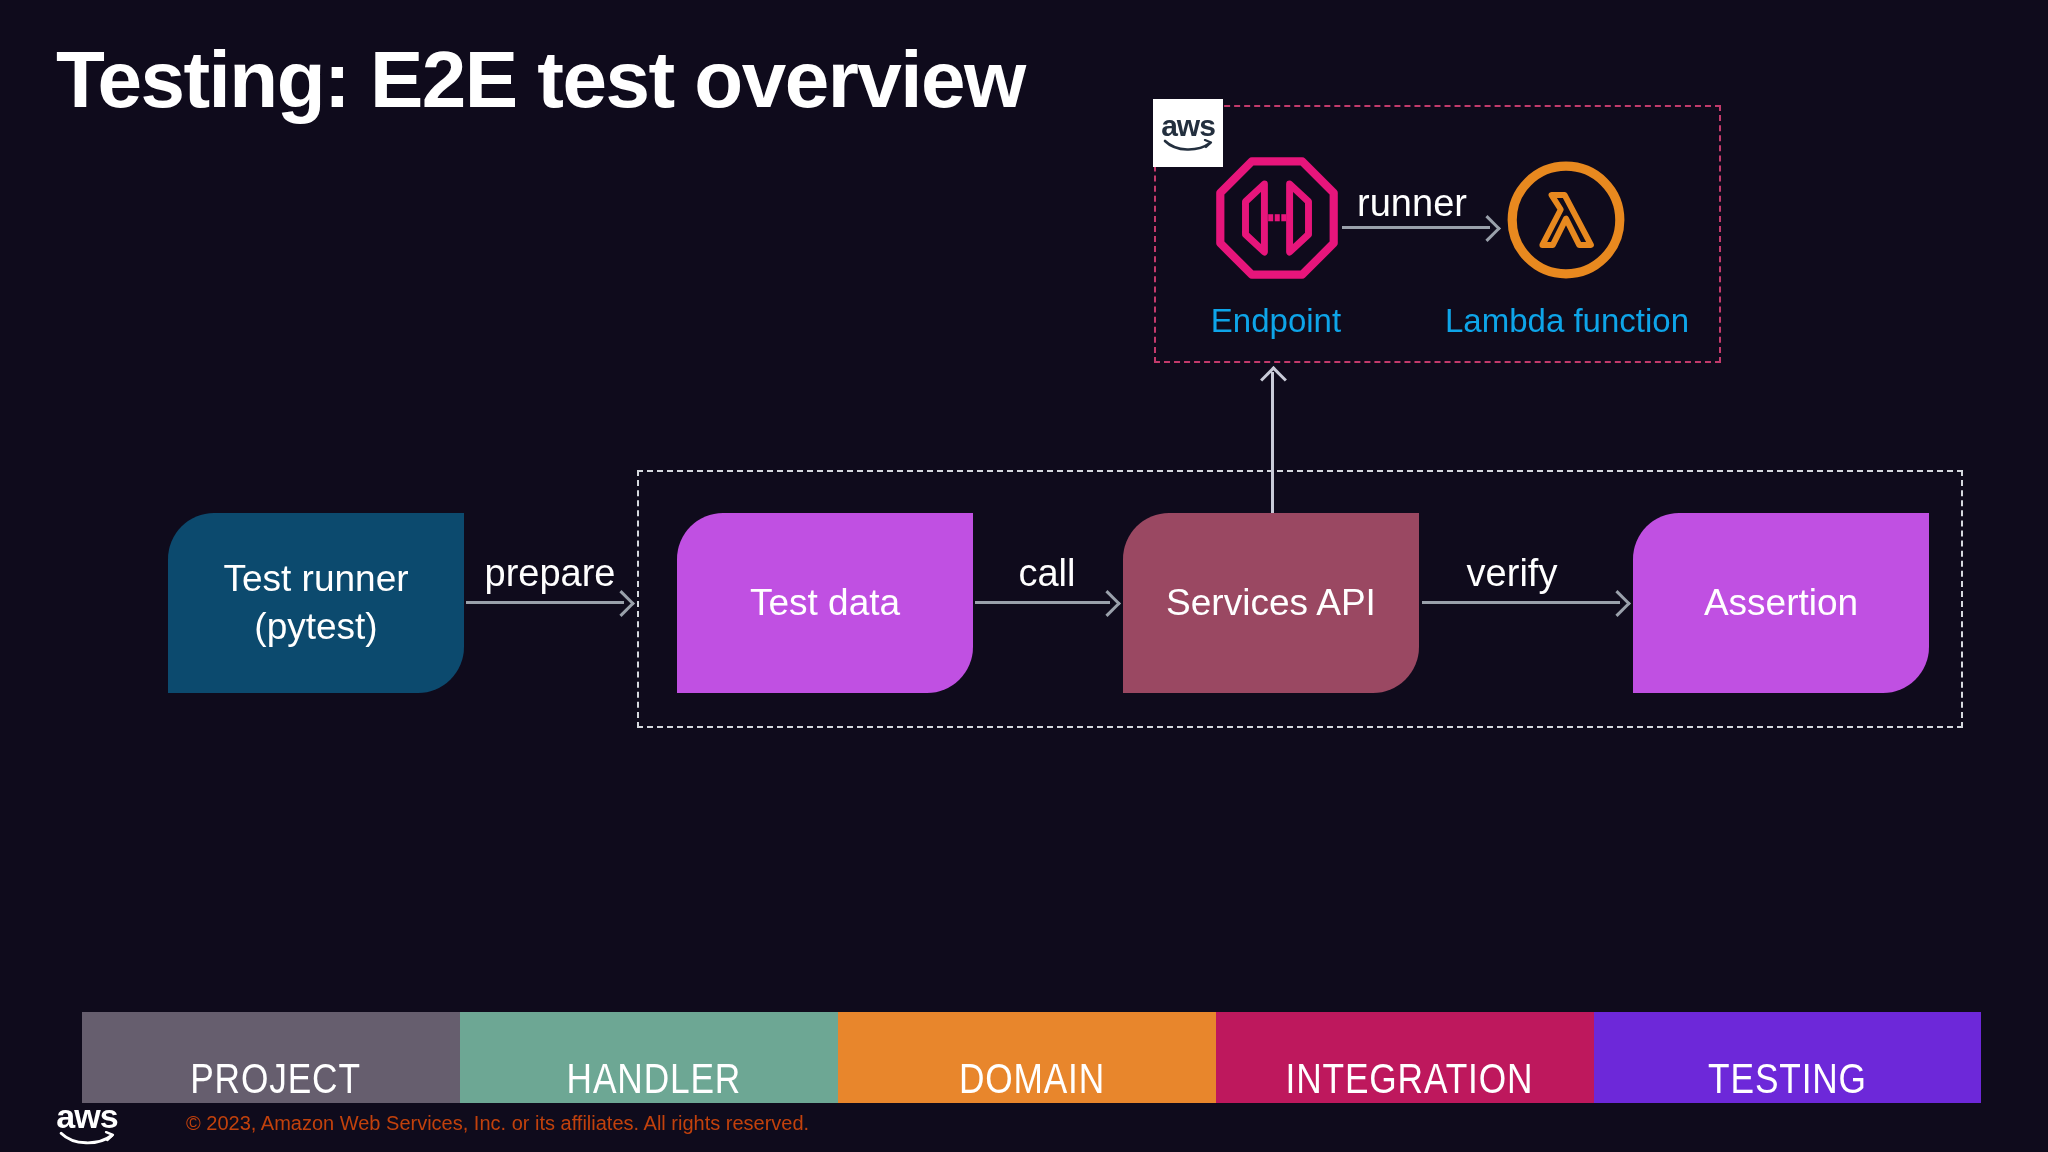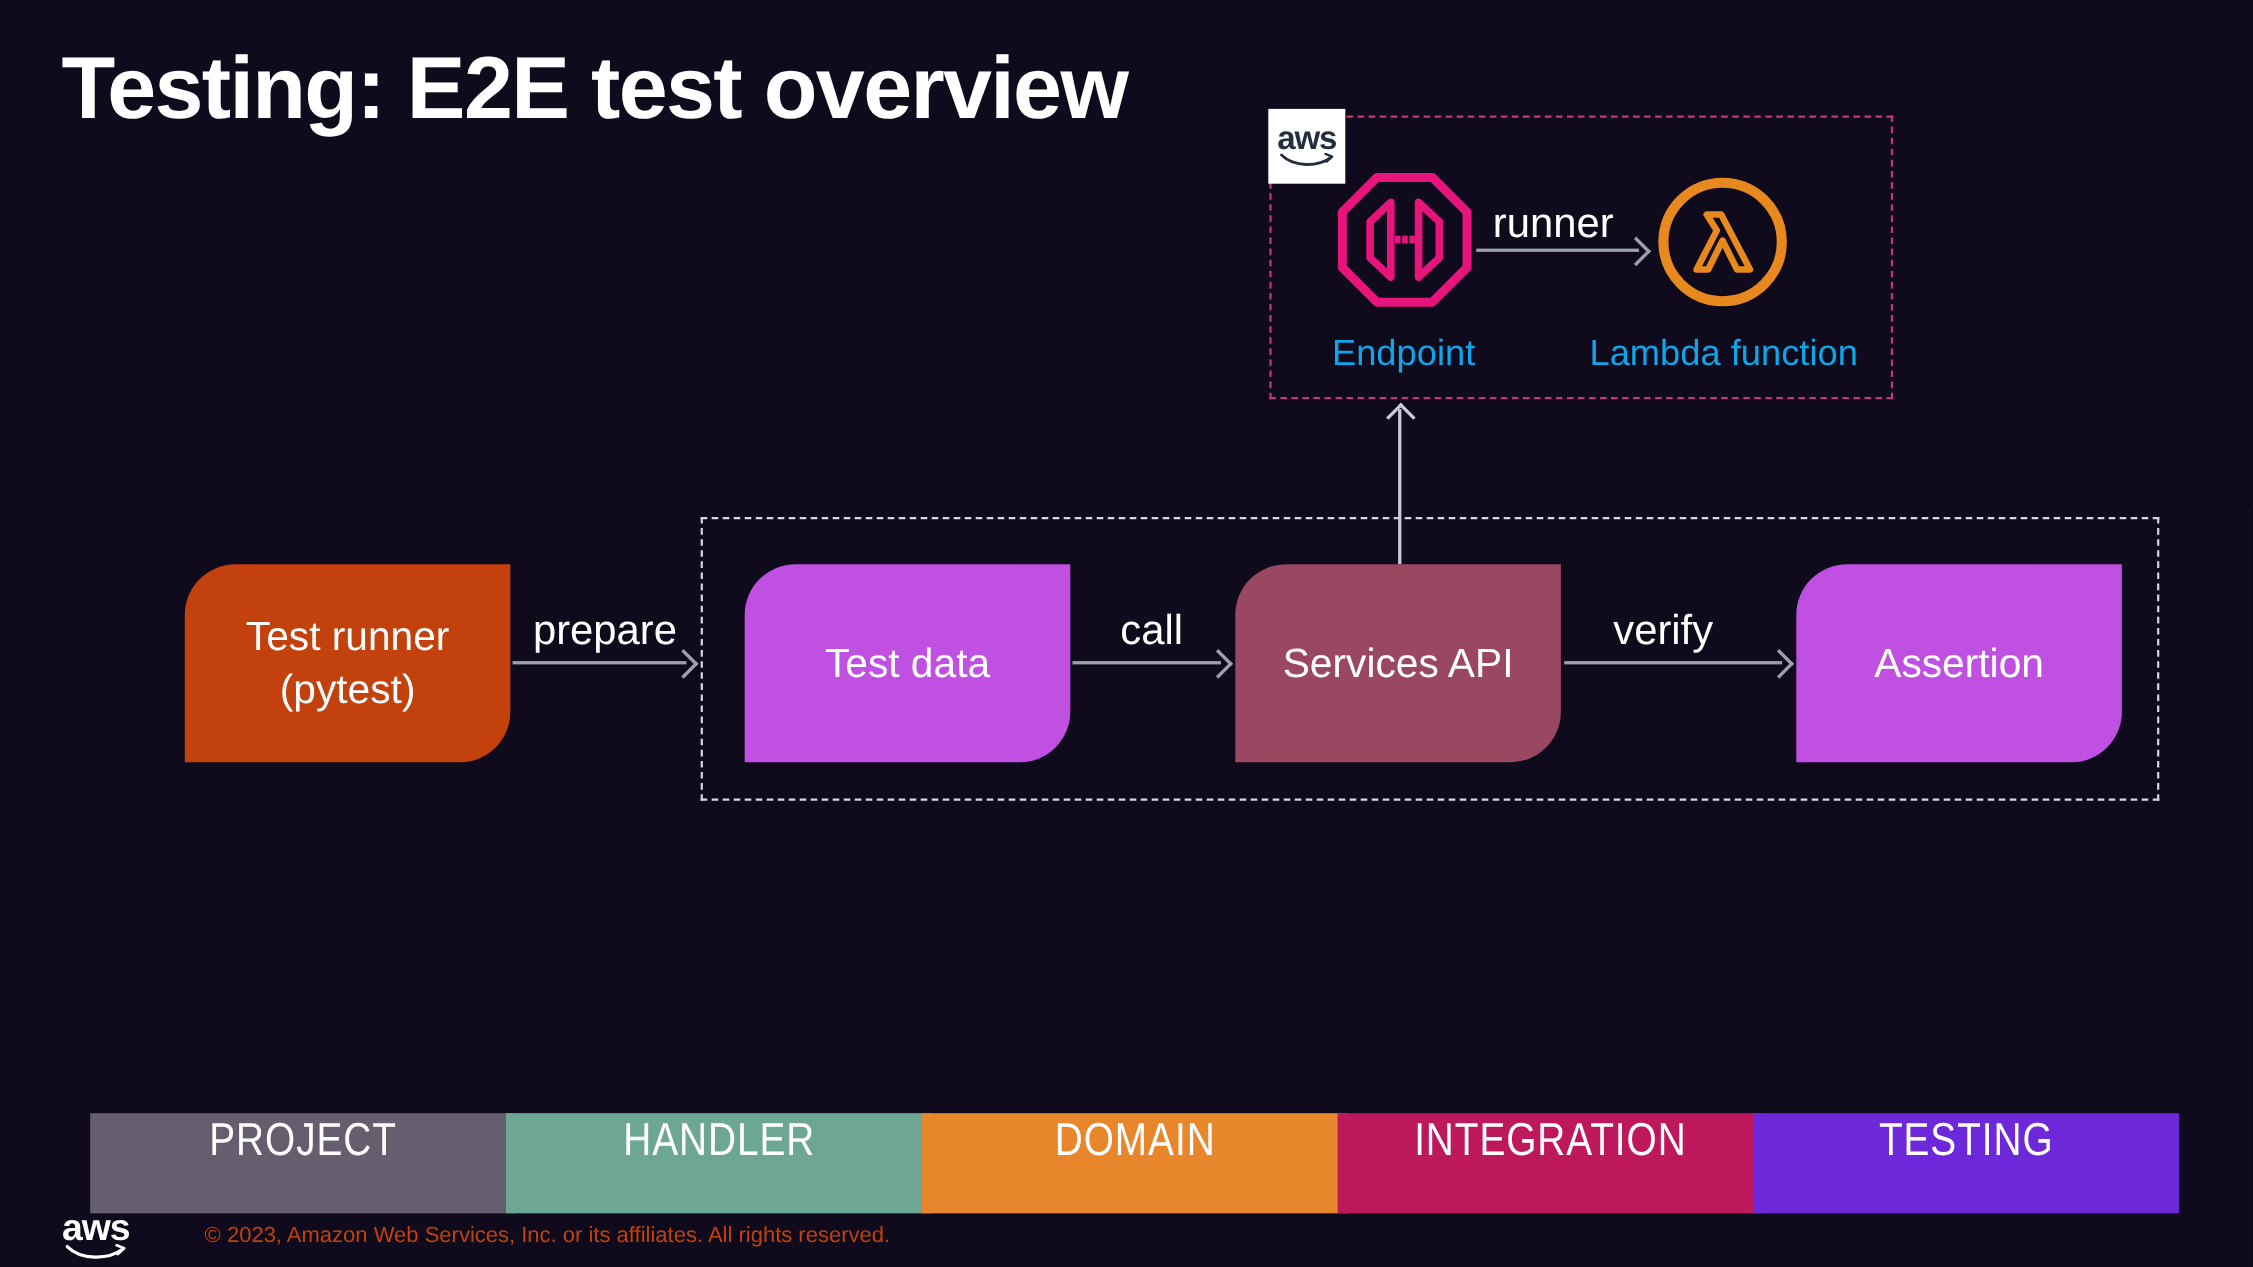--- a/index.html
+++ b/index.html
@@ -43,21 +43,21 @@
   .chev-up{
     width:16px; height:16px; border-top:3px solid currentColor; border-right:3px solid currentColor;
     transform:rotate(-45deg);
   }
   .arrow-label{font-size:38px; text-align:center; color:#fff; white-space:nowrap;}
   .icon-label{font-size:33px; text-align:center; color:#0ea5e9; white-space:nowrap;}
 
   
   .tab{
     top:1012px; width:387px; height:91px;
-    display:flex; align-items:flex-start; justify-content:center;
+    display:flex; align-items:flex-end; justify-content:center;
   }
   .tab span{font-size:42px; font-weight:500; letter-spacing:1px; transform:scaleX(0.84); white-space:nowrap;}
 
   .copyright{left:186px; top:1112px; font-size:20px; color:#c2410c;}
 
   .aws-footer-logo{left:52px; top:1102px; width:70px; display:flex; flex-direction:column; align-items:center;}
   .aws-footer-logo .aws-word{color:#fff; font-size:34px; font-weight:700; letter-spacing:-1px; line-height:0.85;}
 
   svg{display:block;}
 </style>
@@ -105,21 +105,21 @@
   <div class="abs icon-label" style="left:1176px; top:302px; width:200px;">Endpoint</div>
   <div class="abs icon-label" style="left:1437px; top:302px; width:260px;">Lambda function</div>
 
   <div class="abs dashed-box" style="left: 637px; top: 470px; width: 1326px; height: 258px; color: rgb(213, 216, 222);"></div>
 
   <div class="abs" style="color: rgb(201, 203, 216);">
     <div class="abs v-line" style="left:1271px; top:372px; height:141px;"></div>
     <div class="abs chev-up" style="left:1264px; top:370px;"></div>
   </div>
 
-  <div class="abs flow-box" style="left: 168px; background: #c2410c;">
+  <div class="abs flow-box" style="left: 168px; background: #0c4a6e;">
     <span>Test runner</span>
     <span>(pytest)</span>
   </div>
 
   <div class="abs arrow-label" style="left:470px; top:552px; width:160px;">prepare</div>
   <div class="abs" style="color: rgb(154, 161, 171);">
     <div class="abs h-line" style="left:466px; top:601px; width:158px;"></div>
     <div class="abs chev-right" style="left:612px; top:594px;"></div>
   </div>
 

